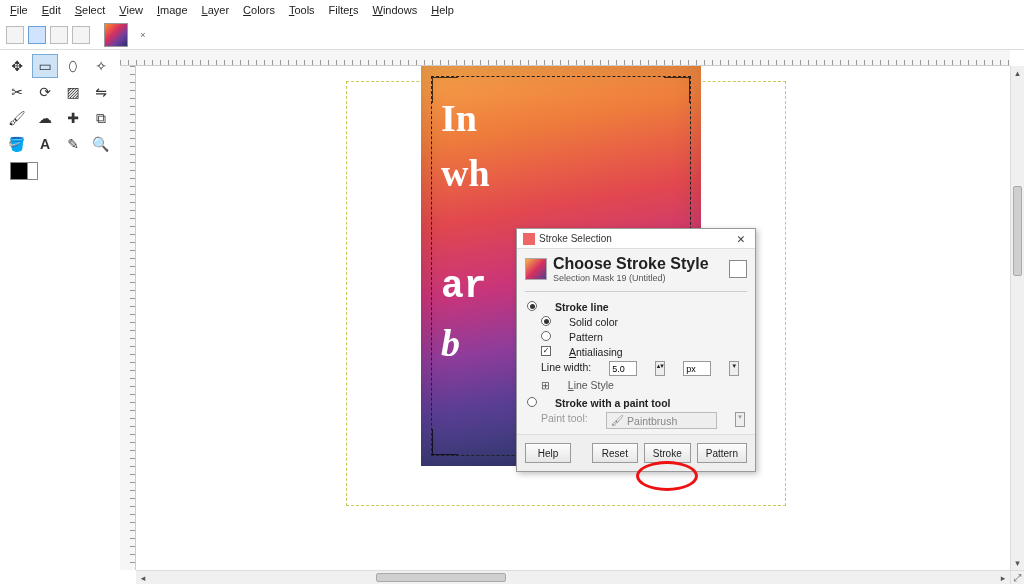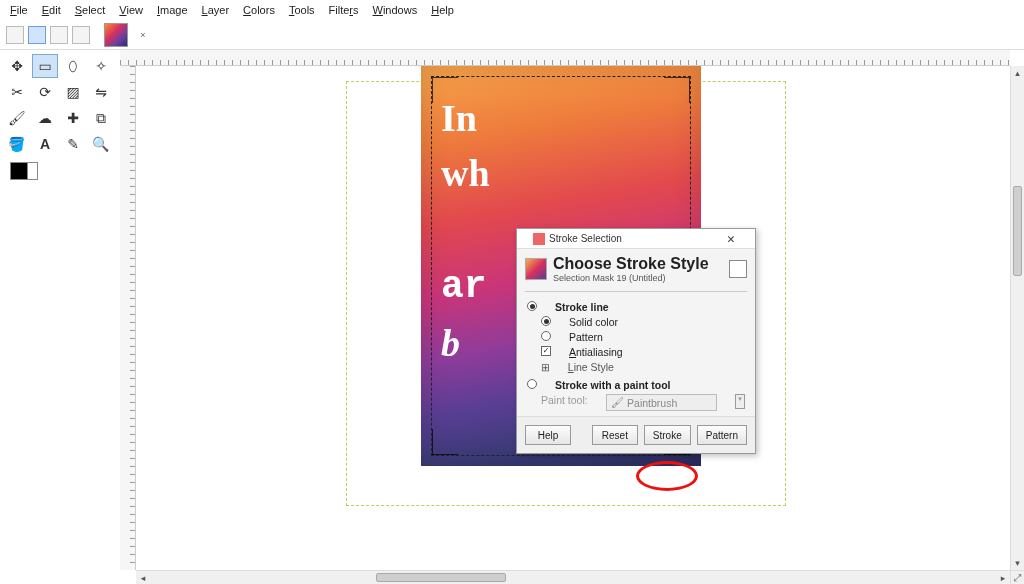--- a/index.html
+++ b/index.html
@@ -61,21 +61,21 @@
 .scroll-v .sb-thumb{left:2px;right:2px;top:120px;height:90px;}
 .scroll-h .sb-thumb{top:2px;bottom:2px;left:240px;width:130px;}
 .scroll-h .arr{position:absolute;top:0;bottom:0;width:14px;display:flex;align-items:center;justify-content:center;font-size:9px;color:#555;}
 .scroll-h .arr.l{left:0;} .scroll-h .arr.r{right:0;}
 .scroll-v .arr{position:absolute;left:0;right:0;height:14px;display:flex;align-items:center;justify-content:center;font-size:9px;color:#555;}
 .scroll-v .arr.t{top:0;} .scroll-v .arr.b{bottom:0;}
 .corner-nav{position:absolute;right:0;bottom:0;width:14px;height:14px;background:#f0f0f0;border-left:1px solid #ddd;border-top:1px solid #ddd;font-size:10px;color:#555;display:flex;align-items:center;justify-content:center;}
 
 
 .dialog{position:absolute;left:516px;top:178px;width:240px;background:#f4f4f4;border:1px solid #9a9a9a;box-shadow:2px 2px 6px rgba(0,0,0,.25);font-size:10.5px;color:#222;}
-.dlg-title{height:20px;display:flex;align-items:center;padding:0 16px;gap:4px;background:#fff;border-bottom:1px solid #ddd;}
+.dlg-title{height:20px;display:flex;align-items:center;padding:0 6px;gap:4px;background:#fff;border-bottom:1px solid #ddd;}
 .dlg-title .ico{width:12px;height:12px;background:#e66;}
 .dlg-title .t{flex:1;font-size:10px;color:#333;}
 .dlg-title .x{width:16px;text-align:center;color:#444;}
 .dlg-head{display:flex;align-items:center;gap:6px;padding:6px 8px;}
 .dlg-head .bigico{width:22px;height:22px;background:linear-gradient(135deg,#f6b24a,#d7305f,#5a3e94);border:1px solid #aaa;}
 .dlg-head .h1{font-weight:700;font-size:16px;}
 .dlg-head .h2{font-size:9px;color:#555;}
 .dlg-head .sw{width:18px;height:18px;border:1px solid #888;background:#fff;margin-left:auto;}
 .dlg-sep{height:1px;background:#ccc;margin:2px 8px;}
 .dlg-body{padding:4px 10px 2px;}
@@ -209,20 +209,27 @@
         <span>Solid color</span>
       </div>
       <div class="row indent">
         <span class="radio"></span>
         <span>Pattern</span>
       </div>
       <div class="row indent">
         <span class="chk on"></span>
         <span><u>A</u>ntialiasing</span>
       </div>
+      <div class="row indent">
+        <span>Line width:</span>
+        <input class="lw-input" value="5.0" style="">
+        <div class="spin">▴▾</div>
+        <input class="unit-sel" value="px" style="">
+        <div class="spin">▾</div>
+      </div>
       <div class="row indent exp">
         <span>⊞</span>
         <span><u>L</u>ine Style</span>
       </div>
       <div class="row" style="margin-top:6px;">
         <span class="radio"></span>
         <b>Stroke with a paint tool</b>
       </div>
       <div class="row indent disabled">
         <span>Paint tool:</span>

